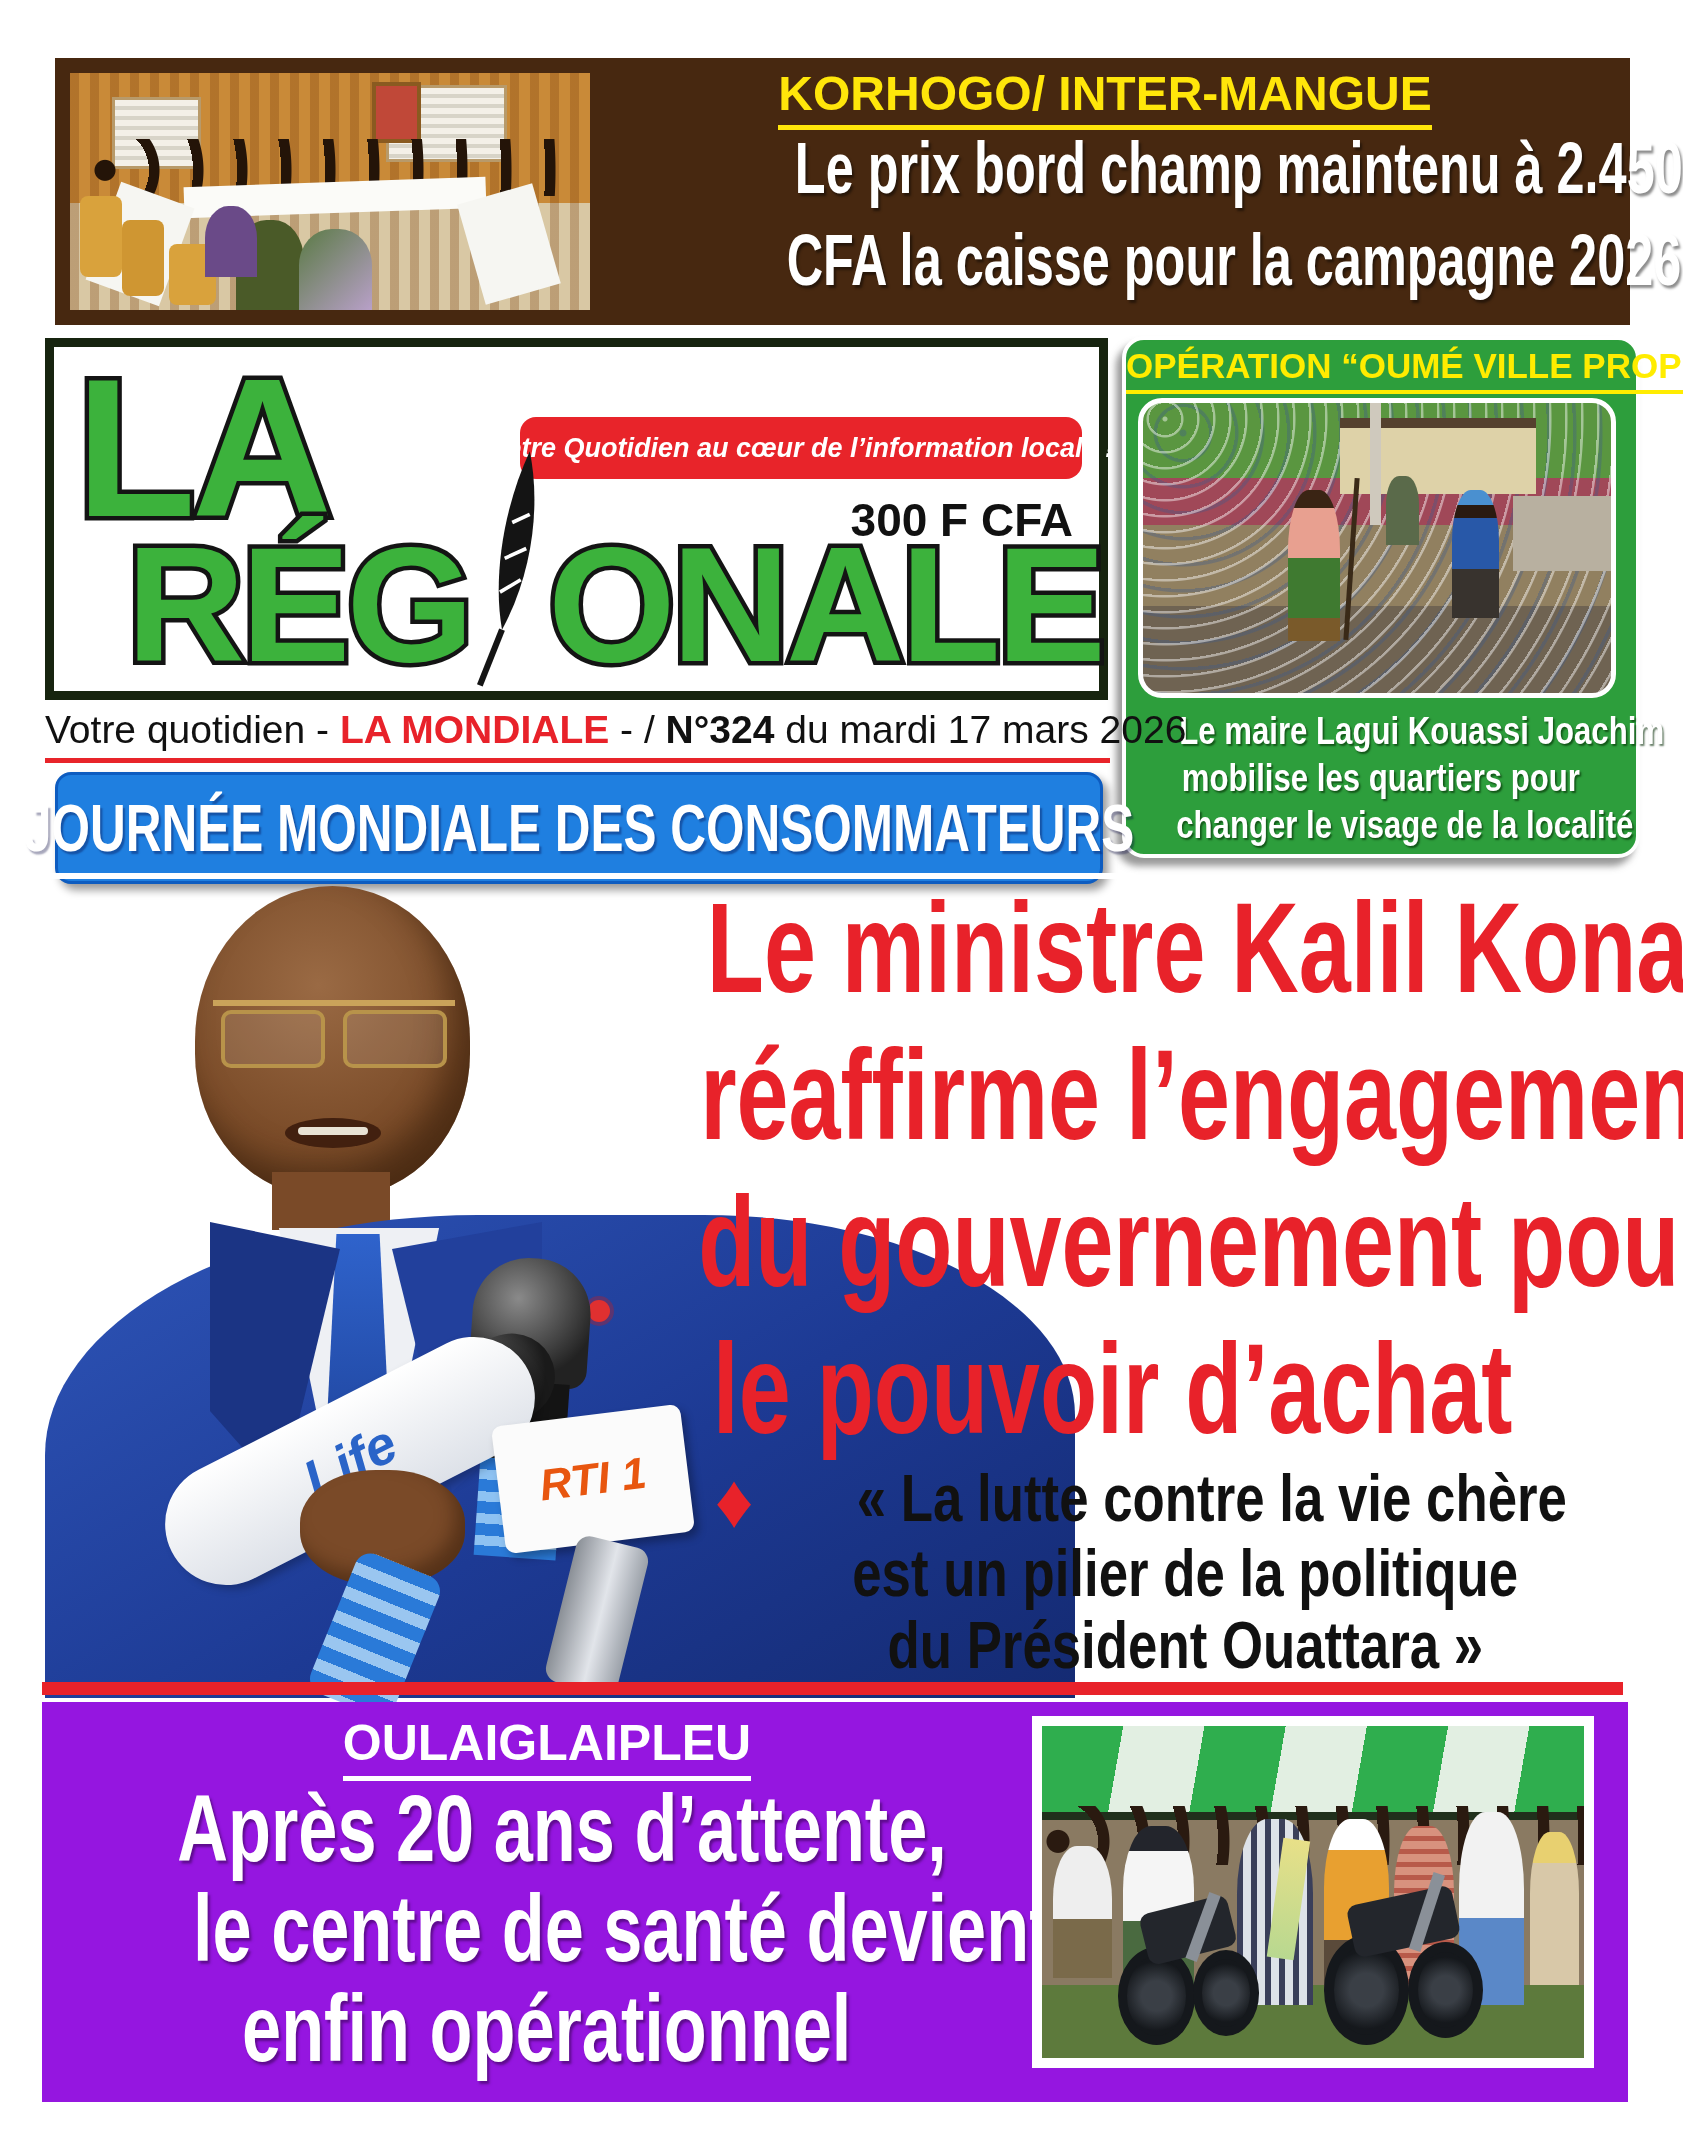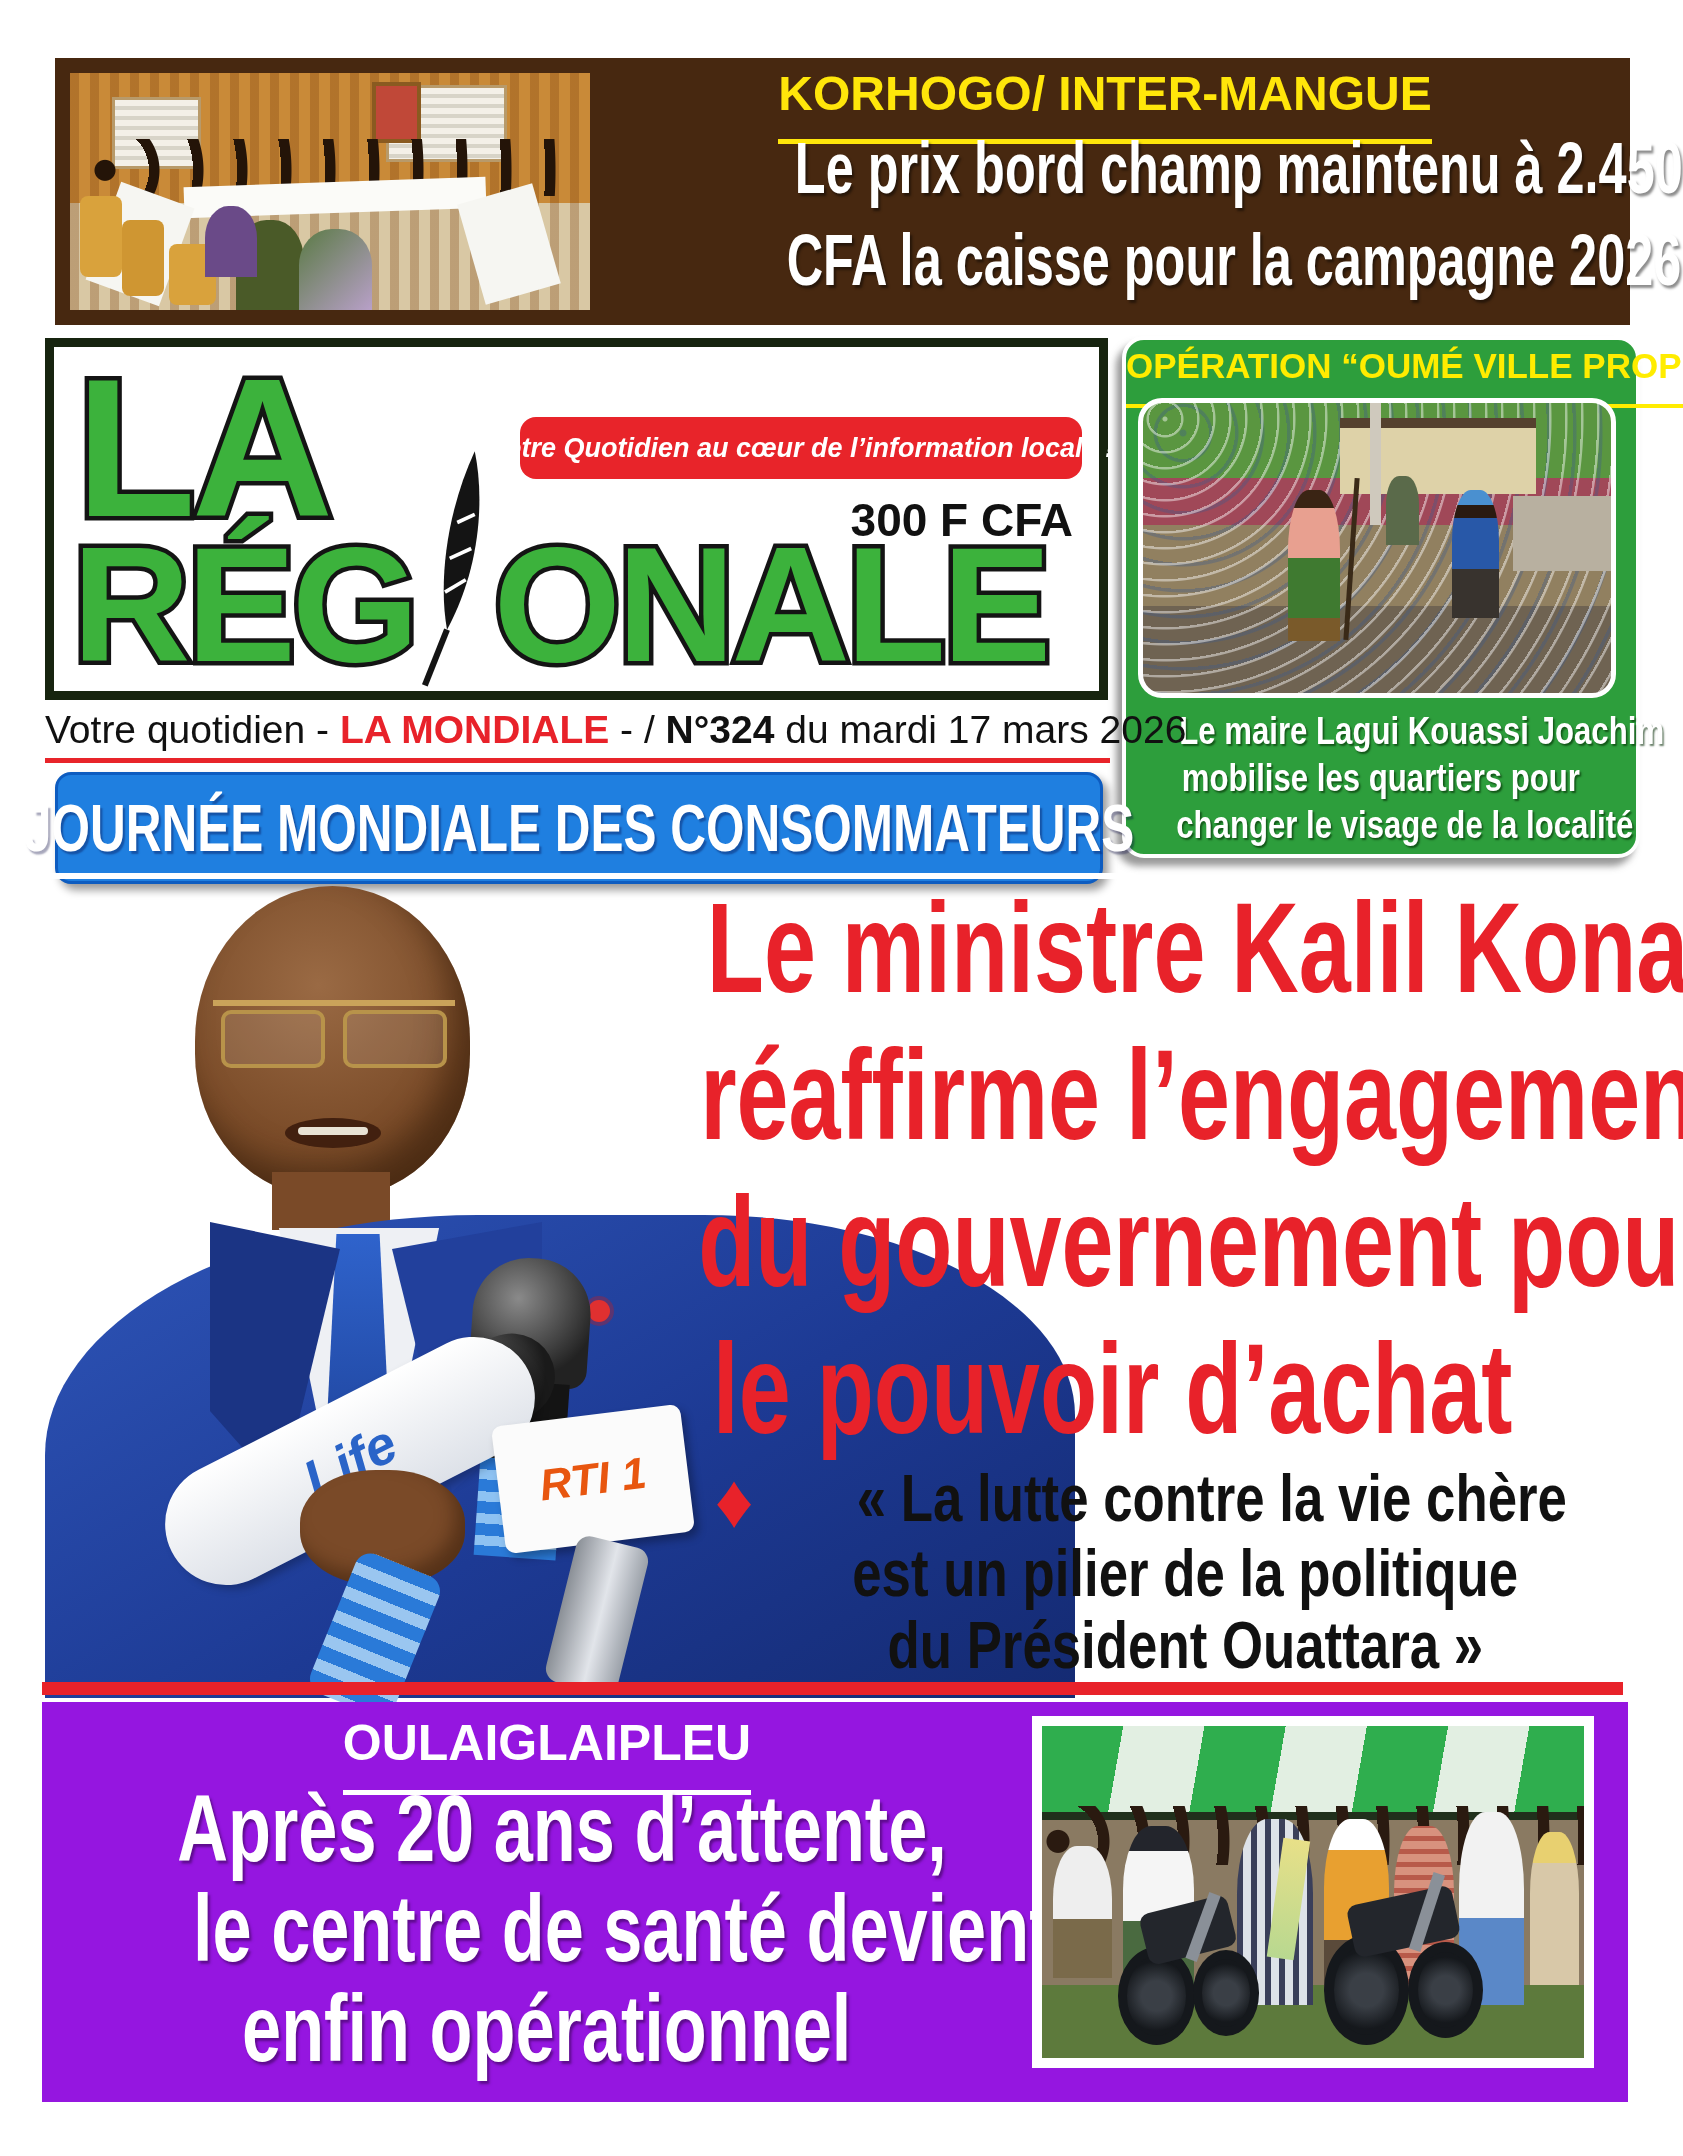--- a/index.html
+++ b/index.html
@@ -5,21 +5,21 @@
   html,body{margin:0;padding:0;background:#e8e8e8;}
   #page{position:relative;width:1683px;height:2156px;background:#ffffff;overflow:hidden;
         font-family:"Liberation Sans", sans-serif;}
   .abs{position:absolute;}
   .flexc{display:flex;align-items:center;justify-content:center;}
   .cond{display:inline-block;white-space:nowrap;font-weight:700;}
   .ctr{text-align:center;}
   .nowrap{white-space:nowrap;}
   .outline-green{color:#3cb23c;-webkit-text-stroke:9px #141414;paint-order:stroke fill;
         font-weight:700;letter-spacing:-4px;line-height:1;}
-  .kicker-underline{display:inline-block;border-bottom:5px solid currentColor;padding-bottom:18px;}
+  .kicker-underline{display:inline-block;border-bottom:5px solid currentColor;padding-bottom:4px;}
   .white-head{color:#ffffff;text-shadow:3px 3px 3px rgba(0,0,0,0.45);}
   .photo{overflow:hidden;}
 </style>
 </head>
 <body>
 
 <div id="page">
 
   <header class="abs" style="left:55px;top:58px;width:1575px;height:267px;background:#472810;">
 
@@ -52,21 +52,21 @@
       <span class="cond white-head" style="transform:scaleX(0.70);">CFA la caisse pour la campagne 2026</span>
     </div>
   </header>
 
   <section class="abs" style="left:45px;top:338px;width:1063px;height:362px;background:#ffffff;border:9px solid #17240f;box-sizing:border-box;">
     <div class="abs outline-green" style="left:22px;top:4px;font-size:196px;">LA</div>
     <div class="abs flexc" style="left:466px;top:70px;width:562px;height:62px;background:#e8242a;border-radius:16px;">
       <span style="color:#fff;font-size:27px;font-weight:700;font-style:italic;white-space:nowrap;">Votre Quotidien au cœur de l’information locale !</span>
     </div>
     <div class="abs" style="right:26px;top:146px;font-size:46px;font-weight:700;color:#111;">300 F CFA</div>
-    <div class="abs" style="left:18px;top:176px;width:1030px;display:flex;justify-content:flex-start;align-items:flex-end;">
+    <div class="abs" style="left:18px;top:176px;width:1030px;display:flex;justify-content:flex-end;align-items:flex-end;">
       <span class="outline-green" style="font-size:164px;">RÉG</span>
       <svg viewBox="0 0 60 200" width="78" height="244" style="margin-bottom:-4px;margin-top:-78px;transform:rotate(10deg);">
         <path d="M30 2 C45 40 51 96 33 150 C19 112 16 55 30 2 Z" fill="#141414"></path>
         <path d="M33 150 L23 198" stroke="#141414" stroke-width="5" fill="none"></path>
         <line x1="26" y1="62" x2="39" y2="53" stroke="#ffffff" stroke-width="3"></line>
         <line x1="25" y1="92" x2="41" y2="81" stroke="#ffffff" stroke-width="3"></line>
         <line x1="26" y1="120" x2="41" y2="107" stroke="#ffffff" stroke-width="3"></line>
       </svg>
       <span class="outline-green" style="font-size:164px;">ONALE</span>
     </div>

